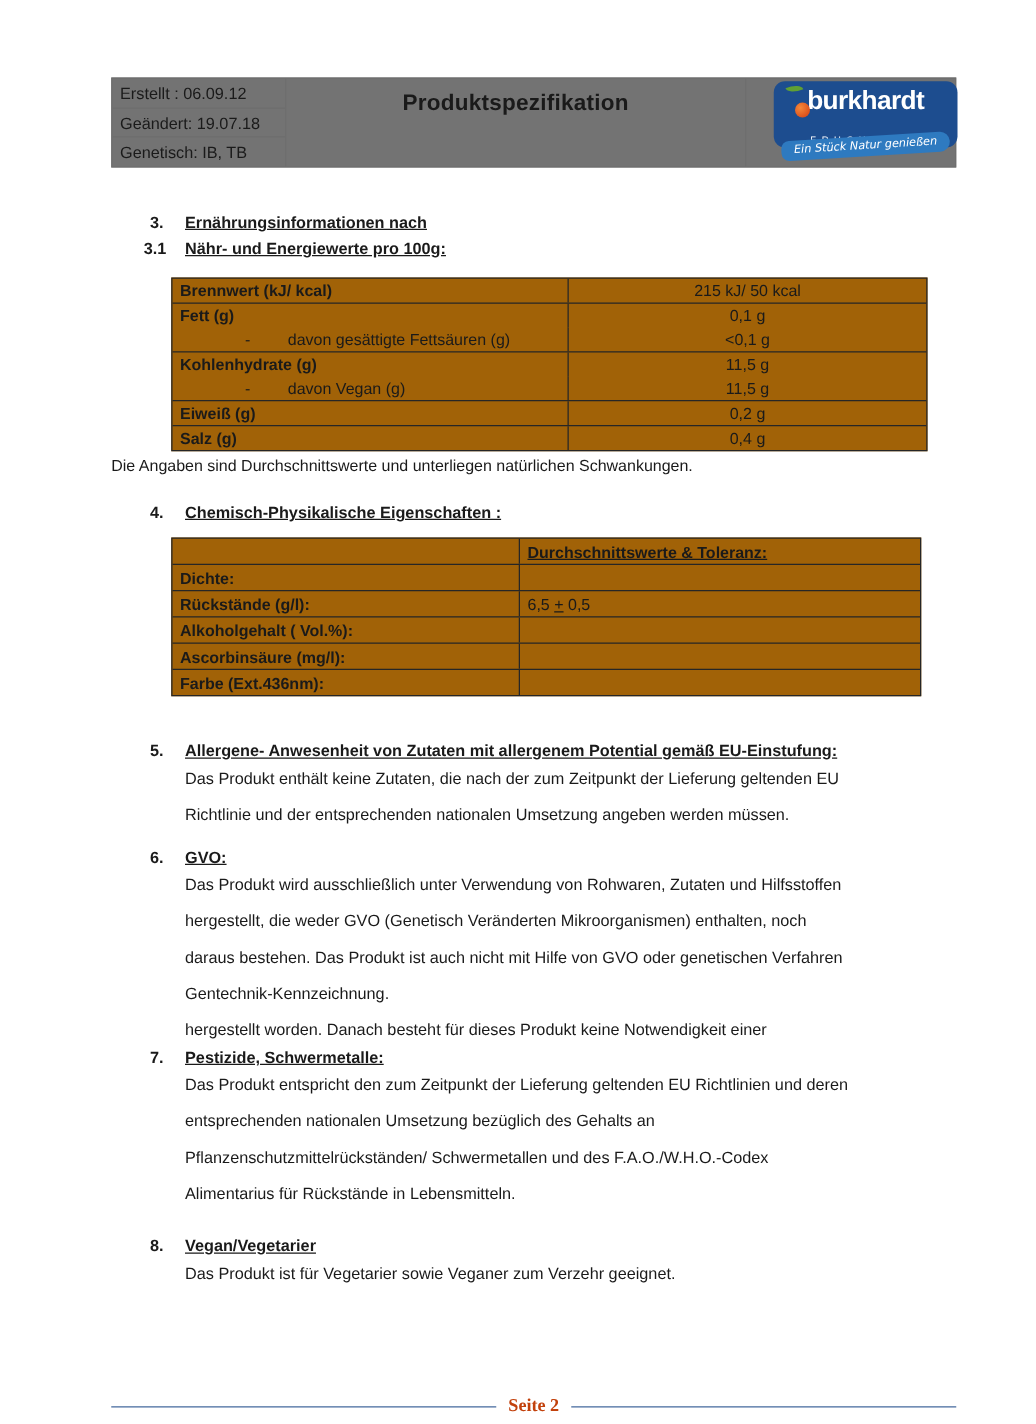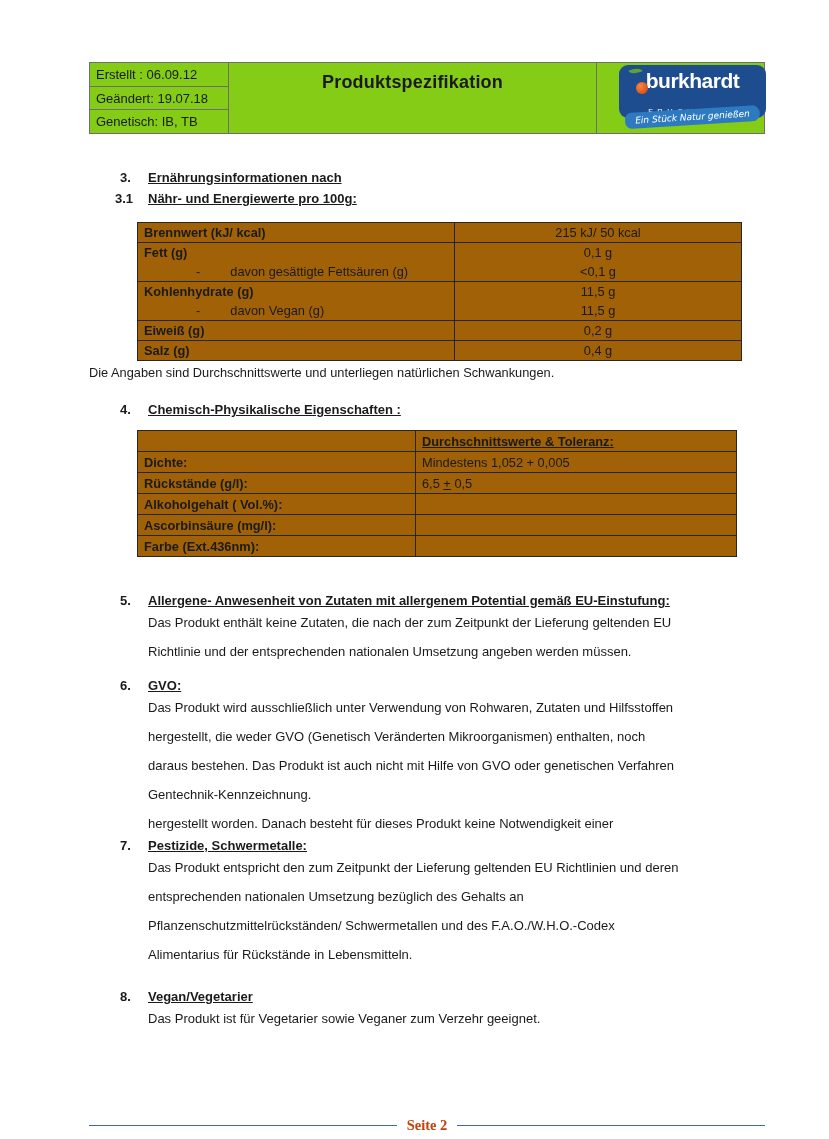--- a/index.html
+++ b/index.html
@@ -7,21 +7,21 @@
     position:relative;
     width:829px;height:1139px;
     background:#ffffff;
     font-family:"Liberation Sans", sans-serif;
     color:#1a1a1a;
     overflow:hidden;
   }
   
   .header{
     position:absolute;left:89px;top:62px;width:676px;height:72px;
-    border:1px solid #6e6e6e;display:flex;box-sizing:border-box;background:#84cc16;
+    border:1px solid #6e6e6e;display:flex;box-sizing:border-box;background:#737373;
   }
   .hdr-info{width:139px;border-right:1px solid #6e6e6e;display:flex;flex-direction:column;box-sizing:border-box;}
   .hdr-info-row{flex:1;border-bottom:1px solid #6e6e6e;font-size:13px;display:flex;align-items:center;padding-left:6px;box-sizing:border-box;}
   .hdr-info-row:last-child{border-bottom:none;}
   .hdr-title-cell{flex:1;border-right:1px solid #6e6e6e;text-align:center;box-sizing:border-box;}
   .hdr-title{font-size:18px;font-weight:bold;margin-top:9px;letter-spacing:.2px;}
   .hdr-logo-cell{width:167px;position:relative;}
   .logo-box{position:absolute;left:22px;top:2px;width:147px;height:53px;background:#1d4d8f;border-radius:9px;}
   .logo-word{position:relative;z-index:1;text-align:center;color:#fff;font-weight:bold;font-size:21px;margin-top:4px;letter-spacing:-.5px;}
   .apple-dot{position:absolute;left:17px;top:17px;width:12px;height:12px;border-radius:50%;
@@ -149,21 +149,20 @@
       <span class="sec-title">Chemisch-Physikalische Eigenschaften :</span>
     </div>
 
     <div class="tbl tbl2">
       <div class="trow bb">
         <div class="d1"></div>
         <div class="d2 colhdr">Durchschnittswerte &amp; Toleranz:</div>
       </div>
       <div class="trow bb">
         <div class="d1">Dichte:</div>
-        <div class="d2">Mindestens 1,052 + 0,005</div>
       </div>
       <div class="trow bb">
         <div class="d1">Rückstände (g/l):</div>
         <div class="d2">
           <span class="pre">6,5 </span>
             <span class="uplus">+</span>
             <span class="pre"> 0,5</span>
         </div>
       </div>
       <div class="trow bb">

